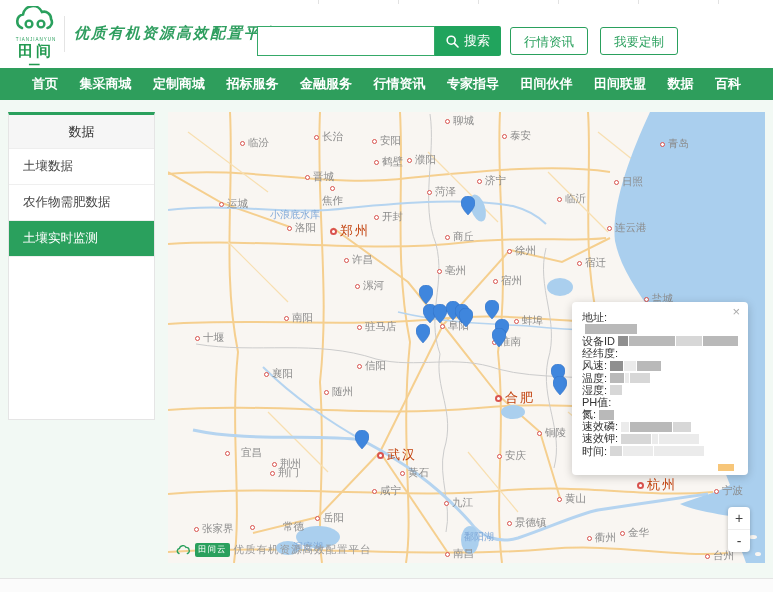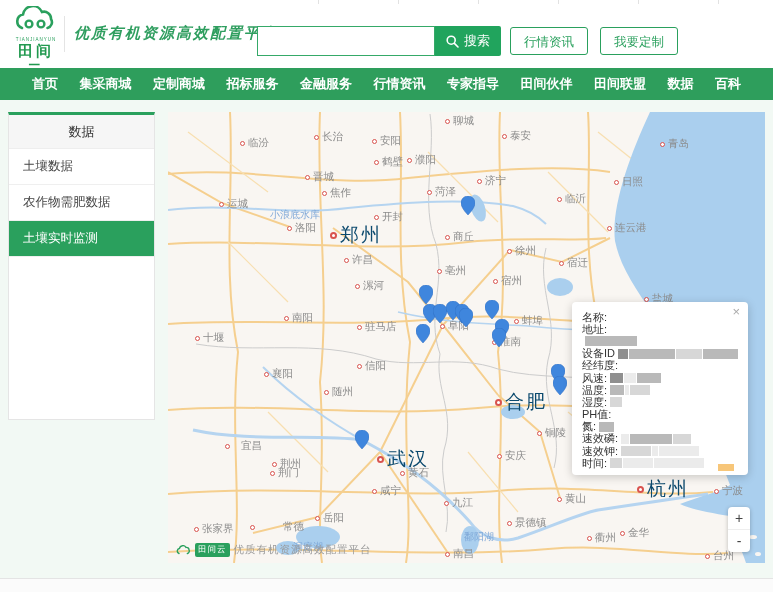--- a/index.html
+++ b/index.html
@@ -36,21 +36,21 @@
   .side-item{height:35px;line-height:35px;padding-left:14px;font-size:12.5px;color:#444;border-bottom:1px solid #efefef;cursor:pointer}
   .side-item.active{background:#2aa05d;color:#fff}
 
   
   .map{position:absolute;left:168px;top:112px;width:597px;height:451px;background:#f9f6f2;overflow:hidden}
   .map svg.base{position:absolute;left:0;top:0}
   .city{position:absolute;display:flex;align-items:center;gap:3px;pointer-events:none}
   .cdot{width:5px;height:5px;border:1.5px solid #d9534f;border-radius:50%;background:#fff;box-sizing:border-box;flex:none}
   .cname{font-size:10.5px;color:#8b8b8b;white-space:nowrap}
   .city.big .cdot{width:7px;height:7px;border-width:2px}
-  .city.big .cname{font-size:19px;color:#0c4a6e;letter-spacing:2px}
+  .city.big .cname{font-size:13px;color:#c2410c;letter-spacing:2px}
   .water-label{position:absolute;font-size:10px;color:#7fa8d8;white-space:nowrap;pointer-events:none}
   .pin{position:absolute;width:14px;height:19px;cursor:pointer}
 
   
   .attr{position:absolute;left:8px;bottom:6px;display:flex;align-items:center;gap:4px}
   .attr-badge{background:#2aa05d;color:#fff;font-size:8.5px;padding:1px 3px;border-radius:2px;letter-spacing:1px}
   .attr-text{font-size:10.5px;color:#9a9a9a;letter-spacing:1px}
 
   
   .zoomctl{position:absolute;left:560px;top:395px;width:22px;background:#fff;border-radius:4px;
@@ -234,21 +234,21 @@
         <span class="cname">晋城</span>
       </div>
       <div class="city" style="left: 309px; top: 62px;">
         <span class="cdot"></span>
         <span class="cname">济宁</span>
       </div>
       <div class="city" style="left: 446px; top: 63px;">
         <span class="cdot"></span>
         <span class="cname">日照</span>
       </div>
-      <div class="city" style="left: 154px; top: 74px;">
+      <div class="city" style="left: 154px; top: 74px; flex-direction: column;">
         <span class="cdot"></span>
         <span class="cname">焦作</span>
       </div>
       <div class="city" style="left: 259px; top: 73px;">
         <span class="cdot"></span>
         <span class="cname">菏泽</span>
       </div>
       <div class="city" style="left: 389px; top: 80px;">
         <span class="cdot"></span>
         <span class="cname">临沂</span>
@@ -278,21 +278,21 @@
         <span class="cname">商丘</span>
       </div>
       <div class="city" style="left: 339px; top: 132px;">
         <span class="cdot"></span>
         <span class="cname">徐州</span>
       </div>
       <div class="city" style="left: 176px; top: 141px;">
         <span class="cdot"></span>
         <span class="cname">许昌</span>
       </div>
-      <div class="city" style="left: 391px; top: 144px;">
+      <div class="city" style="left: 409px; top: 144px;">
         <span class="cdot"></span>
         <span class="cname">宿迁</span>
       </div>
       <div class="city" style="left: 269px; top: 152px;">
         <span class="cdot"></span>
         <span class="cname">亳州</span>
       </div>
       <div class="city" style="left: 325px; top: 162px;">
         <span class="cdot"></span>
         <span class="cname">宿州</span>
@@ -346,21 +346,21 @@
         <span class="cname">合肥</span>
       </div>
       <div class="city" style="left: 102px; top: 309px; margin-top: 45px;">
         <span class="cdot"></span>
         <span class="cname">荆门</span>
       </div>
       <div class="city" style="left: 369px; top: 314px;">
         <span class="cdot"></span>
         <span class="cname">铜陵</span>
       </div>
-      <div class="city" style="left: 57px; top: 327px; gap: 11px;">
+      <div class="city" style="left: 57px; top: 334px; gap: 11px;">
         <span class="cdot"></span>
         <span class="cname">宜昌</span>
       </div>
       <div class="city big" style="left: 209px; top: 334px;">
         <span class="cdot"></span>
         <span class="cname">武汉</span>
       </div>
       <div class="city" style="left: 329px; top: 337px;">
         <span class="cdot"></span>
         <span class="cname">安庆</span>
@@ -471,23 +471,20 @@
         </svg></div>
       <div class="pin" style="left: 187px; top: 318px;"><svg width="14" height="19" viewBox="0 0 14 19">
           <path d="M7 0C3.1 0 0 3.1 0 7c0 5.2 7 12 7 12s7-6.8 7-12C14 3.1 10.9 0 7 0z" fill="#3f86dd" stroke="#2e6cc0" stroke-width="0.5"></path>
         </svg></div>
     </div>
 
   <div class="popup">
     <span class="popup-close">×</span>
     <div id="popup-rows">
         <div class="prow">
-          <span class="plabel">名称:</span>
-        </div>
-        <div class="prow">
           <span class="plabel">地址:</span>
         </div>
         <div class="prow">
           <span class="plabel"></span>
           <span class="blk s-m" style="width: 52px;"></span>
         </div>
         <div class="prow">
           <span class="plabel">设备ID</span>
           <span class="blk s-d" style="width: 10px;"></span>
           <span class="blk s-m" style="width: 46px;"></span>

